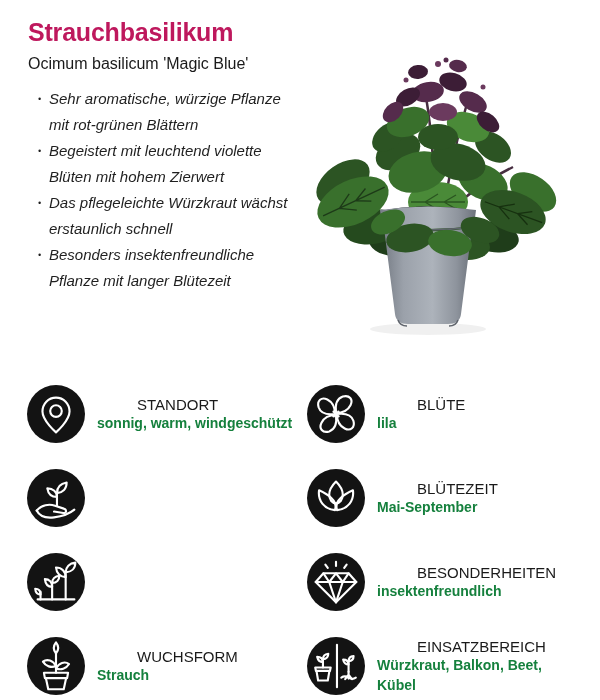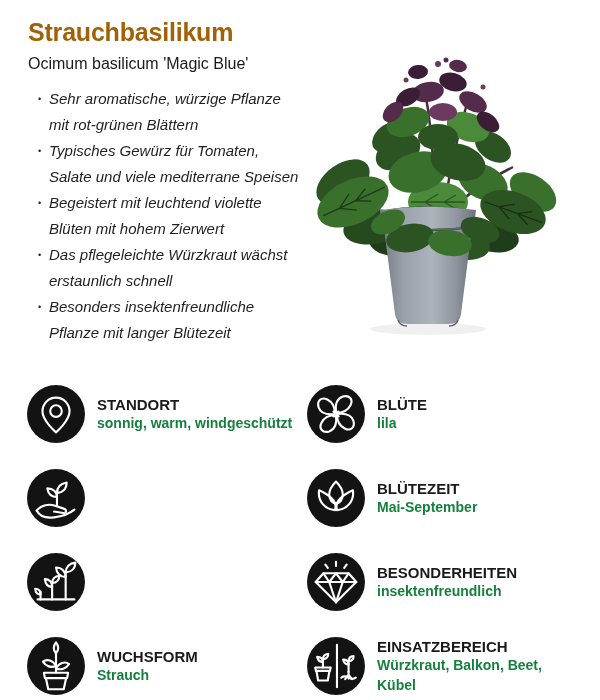--- a/index.html
+++ b/index.html
@@ -1,54 +1,53 @@
 <!DOCTYPE html>
 <html><head>
 <meta charset="utf-8">
 <style>
   * { margin:0; padding:0; box-sizing:border-box; }
   body { background:#fff; font-family:"Liberation Sans","DejaVu Sans",sans-serif; }
   .canvas { position:relative; width:600px; height:700px; background:#fff; overflow:hidden; }
 
   .page-title { position:absolute; left:28px; top:18px; font-size:25px; font-weight:bold;
-                color:#a16207; letter-spacing:-0.2px; }
+                color:#be185d; letter-spacing:-0.2px; }
   .latin-name { position:absolute; left:28px; top:55px; font-size:16px; 
                 color:#1a1a1a; }
 
   .bullet-list { position:absolute; left:38px; top:86px; width:262px; list-style:none;font-style:italic; }
   .bullet-list li { position:relative; padding-left:11px; font-size:15px; line-height:26px;
                     color:#1f1f1f; }
   .bullet-list li::before { content:"•"; position:absolute; left:0; top:0; font-size:9px;
                             line-height:26px; color:#1f1f1f; }
 
   .product-photo { position:absolute; left:298px; top:52px; width:285px; height:300px; }
 
   .feature-grid { position:absolute; left:27px; top:372px; width:556px; display:grid;
                   grid-template-columns:280px 276px; grid-auto-rows:84px; }
   .feature { display:flex; align-items:center; gap:12px; }
   .icon-circle { width:58px; height:58px; border-radius:50%; background:#131313; flex:0 0 58px;
                  display:flex; align-items:center; justify-content:center; }
   .icon-circle svg { width:58px; height:58px; }
   .feature-text { max-width:205px; }
-  .feature-title { font-size:15px; font-weight:bold; color:#1a1a1a; line-height:19px; }
+  .feature-title { font-size:15px; font-weight:normal; color:#1a1a1a; line-height:19px;margin-left:40px; }
   .feature-desc { font-size:14px; color:#15803d; line-height:19.5px;font-weight:bold; }
 
   .ic { stroke:#fff; stroke-width:2.2; fill:none; stroke-linecap:round; stroke-linejoin:round; }
 </style>
 </head>
 <body>
 
 <div class="canvas">
 
   <h1 class="page-title">Strauchbasilikum</h1>
   <div class="latin-name">Ocimum basilicum 'Magic Blue'</div>
 
   <ul class="bullet-list">
     <li>Sehr aromatische, würzige Pflanze mit rot-grünen Blättern</li>
-    <li>Typisches Gewürz für Tomaten, Salate und viele mediterrane Speisen</li>
     <li>Begeistert mit leuchtend violette Blüten mit hohem Zierwert</li>
     <li>Das pflegeleichte Würzkraut wächst erstaunlich schnell</li>
     <li>Besonders insektenfreundliche Pflanze mit langer Blütezeit</li>
   </ul>
 
   <div class="product-photo">
     <svg viewBox="0 0 285 300" width="285" height="300">
       <defs>
         <linearGradient id="potg" x1="0" y1="0" x2="1" y2="0">
           <stop offset="0" stop-color="#787e87"></stop>

